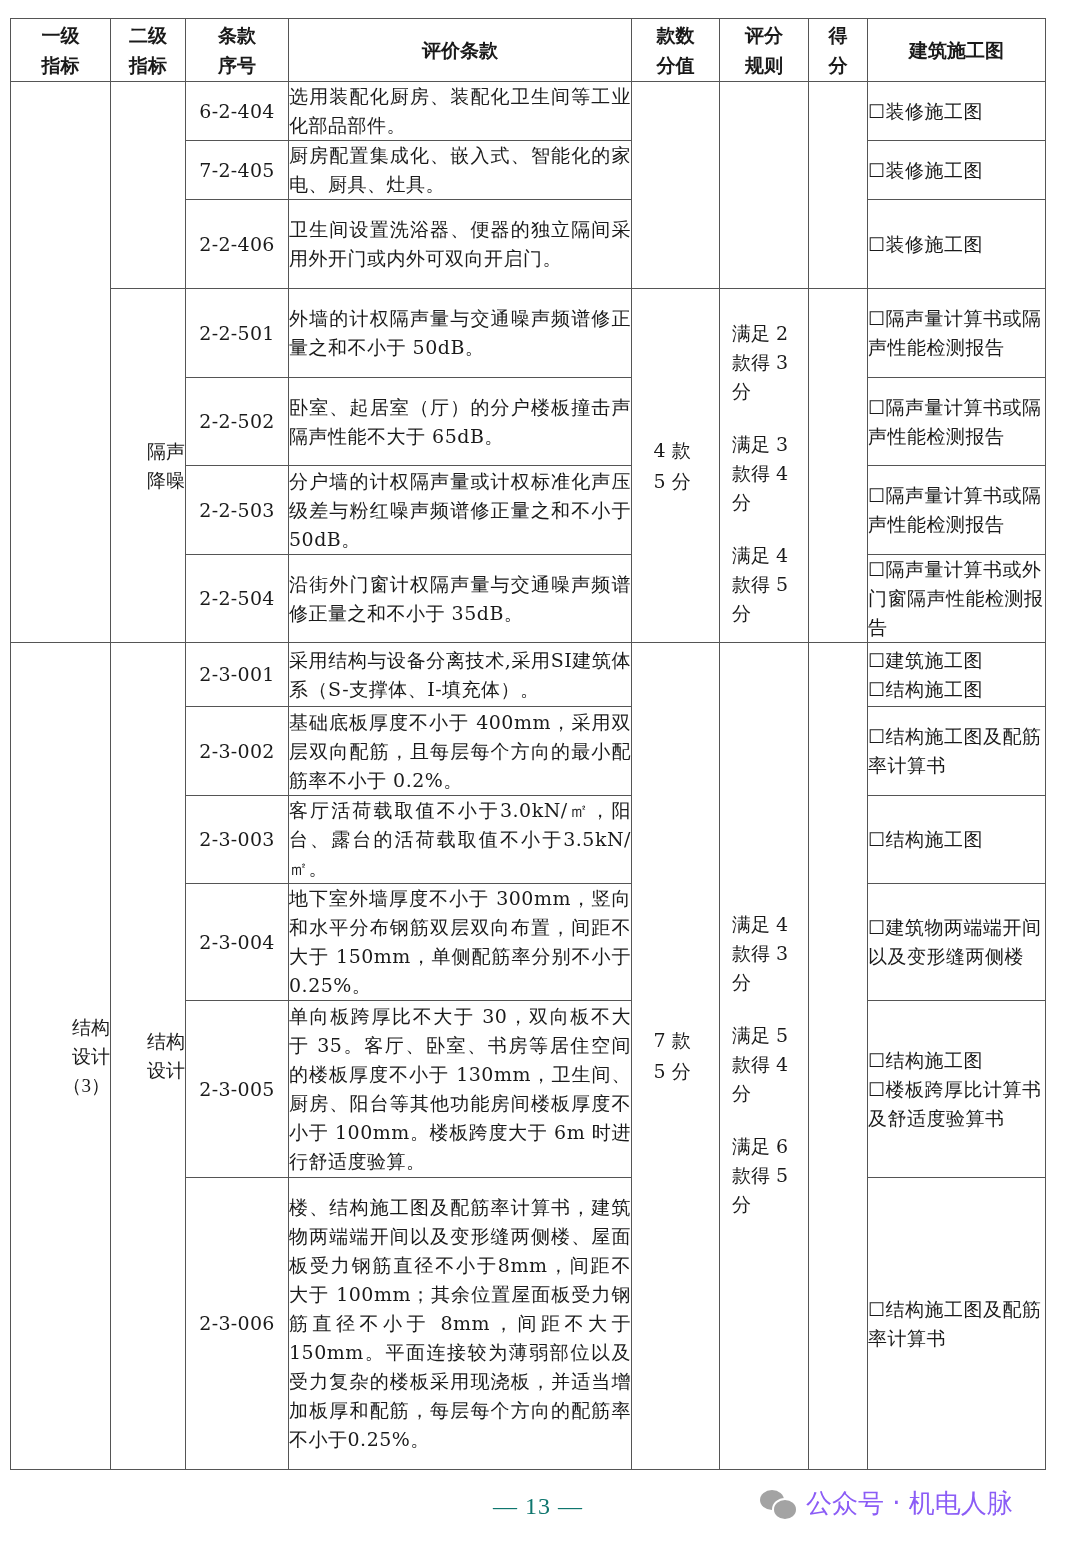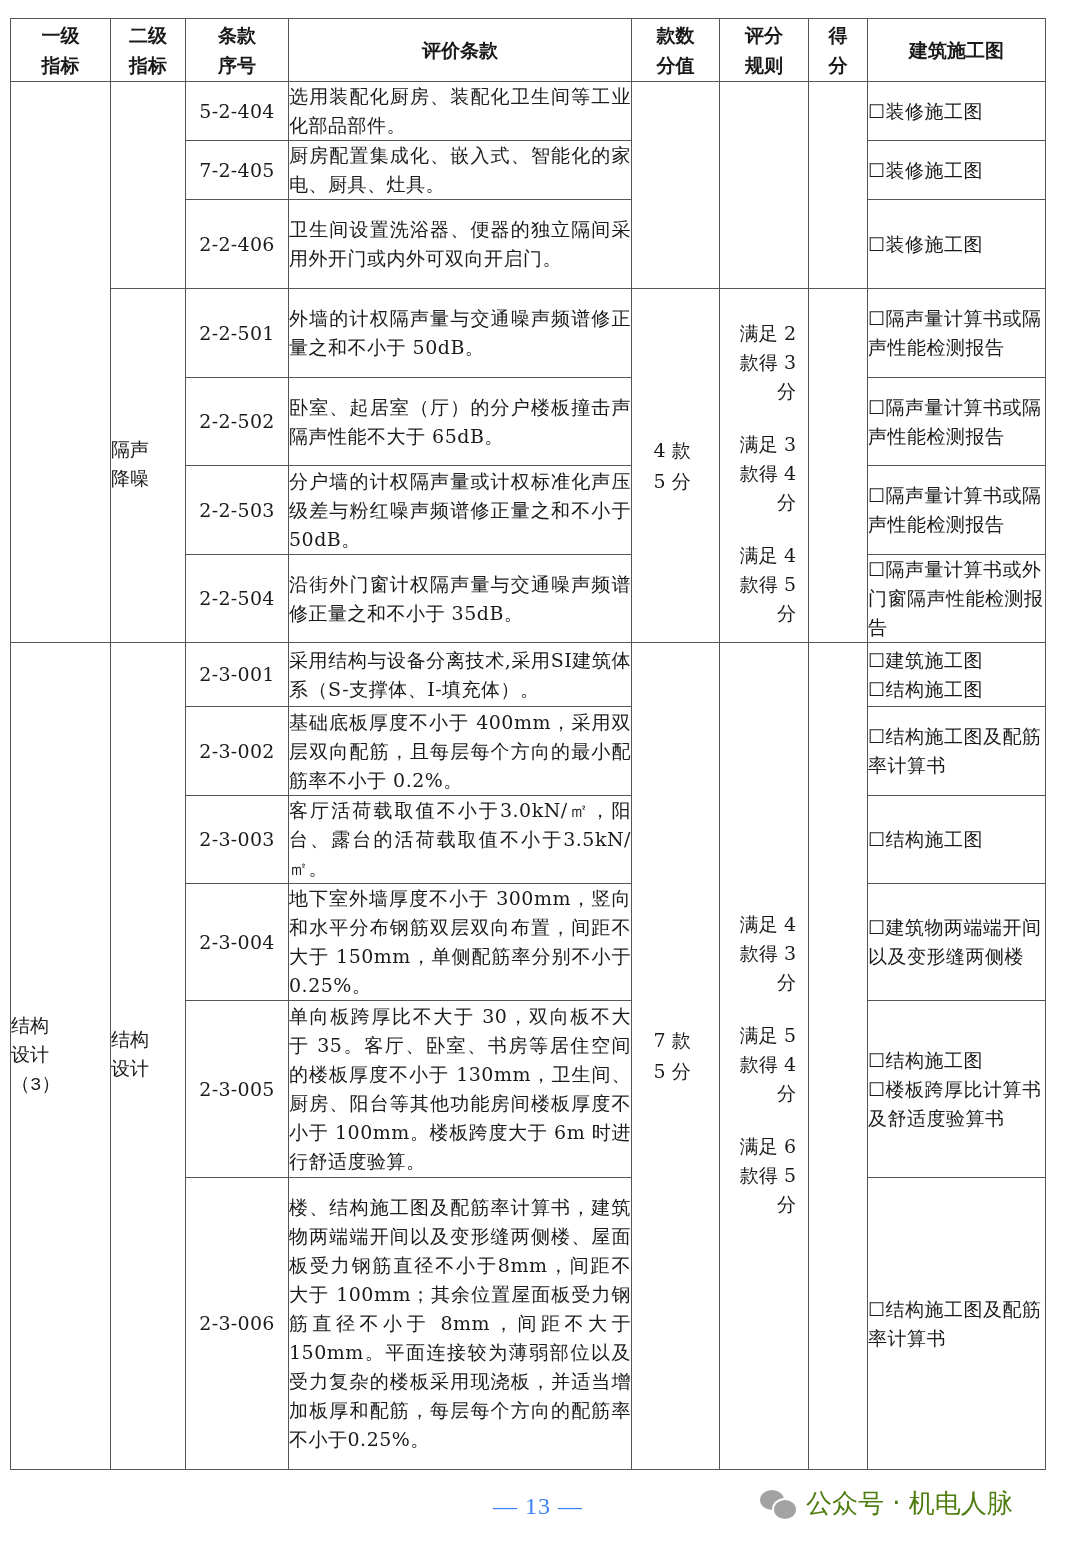--- a/index.html
+++ b/index.html
@@ -8,30 +8,30 @@
   table.eval { position:absolute; left:10px; top:18px; border-collapse:collapse;
                table-layout:fixed; width:1035px; }
   table.eval td, table.eval th { border:1.5px solid #555; padding:0; font-size:19px;
                line-height:29px; vertical-align:middle; }
   table.eval th { font-family:"DejaVu Sans","Liberation Sans",sans-serif; font-weight:bold;
                font-size:19px; text-align:center; line-height:30px; height:62px; }
   td.c { text-align:center; }
   td.clause { text-align:justify; padding:0 10px 0 11px; letter-spacing:0.5px; }
   td.mat { padding:0 8px 0 11px; letter-spacing:0.5px;margin-left:44px; }
   td.num { text-align:center; font-size:19px; letter-spacing:0.3px; }
-  td.cat { text-align:left; line-height:32px; font-family:Liberation Mono, monospace; font-size:19px;margin-left:32px; }
+  td.cat { text-align:right; line-height:32px; font-family:Liberation Serif, serif; font-size:19px;margin-left:32px; }
   .rule { text-align:center; line-height:25px; }
-  .rule .blk { display:block; margin:16px auto 24px auto; width:64px; text-align:right; }
+  .rule .blk { display:block; margin:16px auto 24px auto; width:64px; text-align:left; }
   .rule .blk:last-child { margin-bottom:0; }
   .score-cnt { display:block; width:44px; margin:6px auto; text-align:left; line-height:25px; }
   .line { display:block; }
   .footer-page { position:absolute; left:493px; top:1493px; font-size:24px;
-                 font-family:"Liberation Serif","DejaVu Serif",serif; color:#3b82f6; letter-spacing:1px; }
+                 font-family:"Liberation Serif","DejaVu Serif",serif; color:#0f766e; letter-spacing:1px; }
   .watermark { position:absolute; left:760px; top:1486px; display:flex; align-items:center;
-               color:#4d7c0f; font-family:"DejaVu Sans","Liberation Sans",sans-serif; font-size:26px; }
+               color:#8b5cf6; font-family:"DejaVu Sans","Liberation Sans",sans-serif; font-size:26px; }
   .wechat { width:36px; height:32px; position:relative; margin-right:10px; }
   .wechat .b1 { position:absolute; left:0; top:2px; width:24px; height:20px; border-radius:50%; background:#a3a3a3; }
   .wechat .b2 { position:absolute; left:12px; top:10px; width:22px; height:19px; border-radius:50%; background:#a3a3a3; border:2px solid #fff; }
 </style>
 </head>
 <body>
 
 <table class="eval">
   <colgroup>
     <col style="width:100px">
@@ -71,21 +71,21 @@
           <span class="line">分</span>
         </th>
       <th>建筑施工图</th>
     </tr>
   </thead>
   <tbody>
 
     <tr style="height:59px">
       <td class="cat" rowspan="7"></td>
       <td class="cat" rowspan="3"></td>
-      <td class="num">5-2-404</td>
+      <td class="num">6-2-404</td>
       <td class="clause">选用装配化厨房、装配化卫生间等工业化部品部件。</td>
       <td rowspan="3"></td>
       <td rowspan="3"></td>
       <td rowspan="3"></td>
       <td class="mat">
           <span class="line">☐装修施工图</span>
         </td>
     </tr>
     <tr style="height:59px">
       <td class="num">7-2-405</td>

